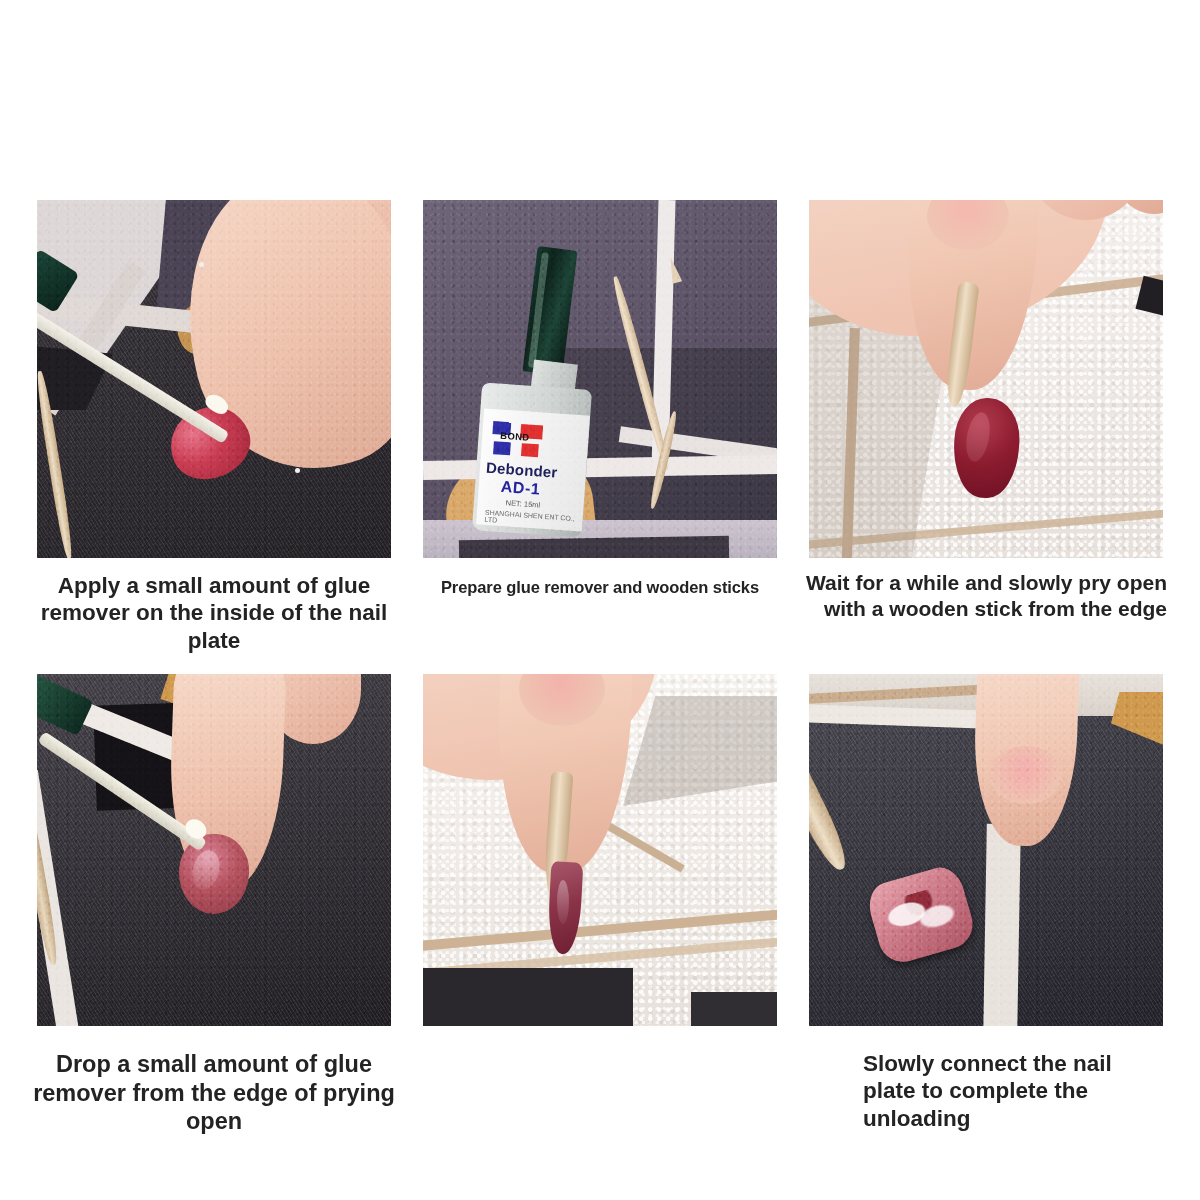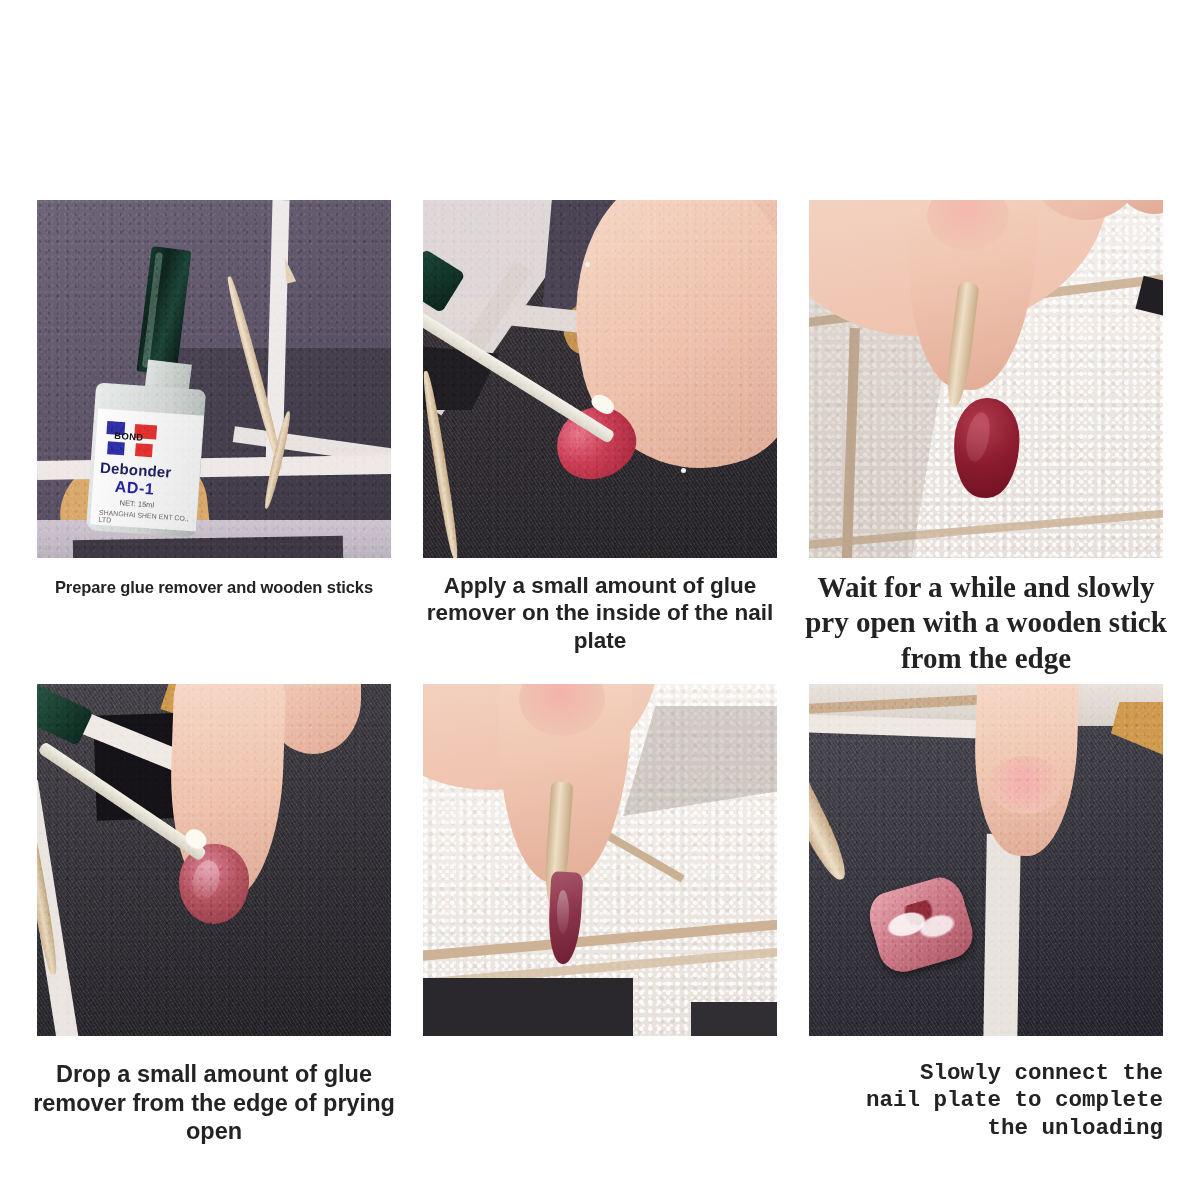--- a/index.html
+++ b/index.html
@@ -37,44 +37,44 @@
   
   .grid{
     position:absolute; top:200px; left:37px;
     width:1126px;
     display:grid;
     grid-template-columns:354px 354px 354px;
     column-gap:32px;
     row-gap:0;
   }
   .cell{ width:354px; }
-  .row2 .cell{ margin-top:12px; }
+  .row2 .cell{ margin-top:2px; }
 
   .photo{
     position:relative;
     width:354px; height:358px;
     overflow:hidden;
     background:#cfc9d2;
   }
   .row2 .photo{ height:352px; }
 
   .caption{
     font-family:"Liberation Sans", sans-serif;
     font-weight:bold;
     color:#232323;
     line-height:1.22;
   }
   
   .cap-1{ font-size:16.5px; text-align:center; padding-top:19px; letter-spacing:-0.1px;}
   .cap-2{ font-size:22.5px; text-align:center; padding-top:14px; }
-  .cap-3{ font-size:29px; text-align:center; padding-top:12px; margin-left:-4px; width:362px;font-family:Liberation Serif, serif;}
+  .cap-3{ font-size:21px; text-align:right; padding-top:12px; margin-left:-4px; width:362px;}
   
   .cap-4{ font-size:23.5px; text-align:center; padding-top:24px; margin-left:-6px; width:366px;}
   .cap-5{ font-size:22.5px; text-align:center; padding-top:24px; }
-  .cap-6{ font-size:22.5px; text-align:right; padding-top:24px; padding-left:54px;font-family:Liberation Mono, monospace; }
+  .cap-6{ font-size:22.5px; text-align:left; padding-top:24px; padding-left:54px; }
 
   
   .lay{ position:absolute; }
 
   
   .leather{
     position:absolute; inset:0;
     background-image:
       radial-gradient(circle at 10% 20%, rgba(255,255,255,.11) 0 1px, transparent 1.4px),
       radial-gradient(circle at 34% 62%, rgba(0,0,0,.16) 0 1.2px, transparent 1.6px),
@@ -327,20 +327,44 @@
 </style>
 </head>
 <body>
 
 <div class="page">
 
 
   <div class="grid row1" style="top:200px;">
 
     <div class="cell">
+      <div class="photo" id="p2">
+        <div class="bgA lay"></div>
+        <div class="grain"></div>
+        <div class="wedge-white lay"></div>
+        <div class="wedge-purple lay"></div>
+        <div class="tanblob lay"></div>
+        <div class="band lay"></div>
+        <div class="band2 lay"></div>
+        <div class="darkbox lay"></div>
+        <div class="wstick lay"></div>
+        <div class="finger2 lay"></div>
+        <div class="finger lay"></div>
+        <div class="nail lay"></div>
+        <div class="greencap lay"></div>
+        <div class="brush lay"></div>
+        <div class="brush-tip lay"></div>
+        <div class="speck" style="left:258px;top:268px;"></div>
+        <div class="speck" style="left:162px;top:62px;"></div>
+        <div class="leather"></div>
+      </div>
+      <div class="caption cap-2">Apply a small amount of glue remover on the inside of the nail plate</div>
+    </div>
+
+    <div class="cell">
       <div class="photo" id="p1">
         <div class="bg-dark lay"></div>
         <div class="tile-dark lay"></div>
         <div class="tan lay"></div>
         <div class="stripe-h2 lay"></div>
         <div class="stripe-v lay"></div>
         <div class="stripe-h lay"></div>
         <div class="bright lay"></div>
         <div class="botdark lay"></div>
         <div class="stick-tip lay"></div>
@@ -362,44 +386,20 @@
           <div class="t-ad">AD-1</div>
           <div class="t-net">NET: 15ml</div>
           <div class="t-co">SHANGHAI SHEN ENT CO., LTD</div>
         </div>
         <div class="leather"></div>
       </div>
       <div class="caption cap-1">Prepare glue remover and wooden sticks</div>
     </div>
 
     <div class="cell">
-      <div class="photo" id="p2">
-        <div class="bgA lay"></div>
-        <div class="grain"></div>
-        <div class="wedge-white lay"></div>
-        <div class="wedge-purple lay"></div>
-        <div class="tanblob lay"></div>
-        <div class="band lay"></div>
-        <div class="band2 lay"></div>
-        <div class="darkbox lay"></div>
-        <div class="wstick lay"></div>
-        <div class="finger2 lay"></div>
-        <div class="finger lay"></div>
-        <div class="nail lay"></div>
-        <div class="greencap lay"></div>
-        <div class="brush lay"></div>
-        <div class="brush-tip lay"></div>
-        <div class="speck" style="left:258px;top:268px;"></div>
-        <div class="speck" style="left:162px;top:62px;"></div>
-        <div class="leather"></div>
-      </div>
-      <div class="caption cap-2">Apply a small amount of glue remover on the inside of the nail plate</div>
-    </div>
-
-    <div class="cell">
       <div class="photo" id="p3">
         <div class="bgT lay"></div>
         <div class="towel"></div>
         <div class="tanline1 lay"></div>
         <div class="tanline2 lay"></div>
         <div class="tanline3 lay"></div>
         <div class="shade lay"></div>
         <div class="darkcorner lay"></div>
         <div class="hand lay"></div>
         <div class="fingerC lay"></div>

